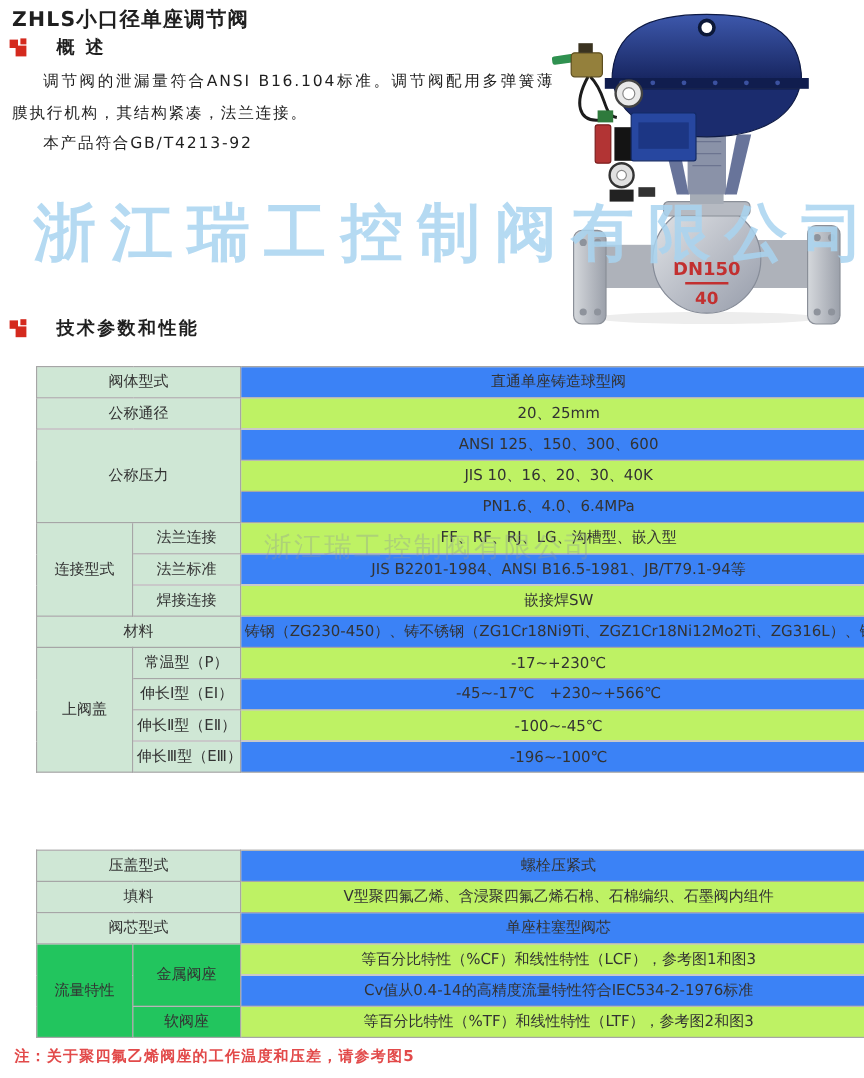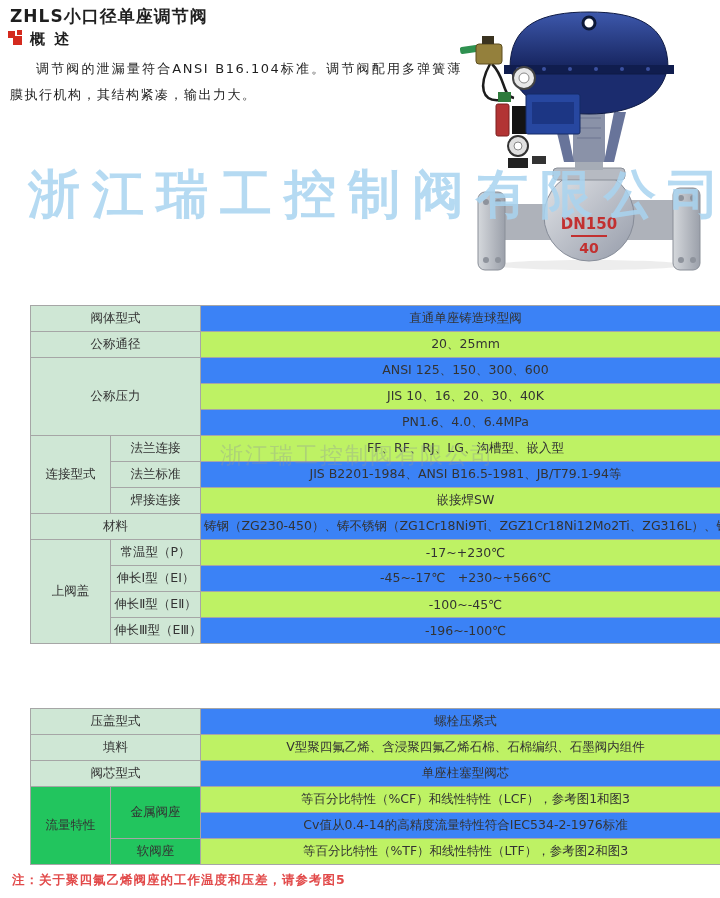--- a/index.html
+++ b/index.html
@@ -2,21 +2,21 @@
 <html><head>
 <meta charset="utf-8">
 <style>
   html,body{margin:0;padding:0;background:#fff;}
   #page{position:relative;width:720px;height:888px;background:#fff;overflow:hidden;
         font-family:"DejaVu Sans",sans-serif;color:#1f1f1f;}
 
   .page-title{position:absolute;left:10px;top:5px;font-size:17px;font-weight:bold;
               letter-spacing:1px;z-index:4;}
 
-  .sec-header{position:absolute;display:flex;gap:7px;
+  .sec-header{position:absolute;display:flex;align-items:center;gap:24px;
               font-size:15px;font-weight:bold;letter-spacing:2px;z-index:4;}
   .sec-overview{left:8px;top:30px;}
   .sec-specs{left:8px;top:264px;}
 
   .red-icon{position:relative;width:15px;height:15px;flex:0 0 15px;}
   .red-icon i{position:absolute;background:#d42a1e;}
   .red-icon .s1{left:0;top:1px;width:7px;height:7px;}
   .red-icon .s2{left:9px;top:0;width:5px;height:5px;}
   .red-icon .s3{left:5px;top:6px;width:9px;height:9px;}
 
@@ -60,21 +60,22 @@
   <div class="sec-header sec-overview">
     <span class="red-icon">
         <i class="s1"></i>
         <i class="s2"></i>
         <i class="s3"></i>
       </span>
     <span>概 述</span>
   </div>
 
   <div class="overview-text">
-    <p>调节阀的泄漏量符合ANSI B16.104标准。调节阀配用多弹簧薄膜执行机构，其结构紧凑，输出力大。</p>
+    <p>调节阀的泄漏量符合ANSI B16.104标准。调节阀配用多弹簧薄膜执行机构，其结构紧凑，法兰连接。</p>
+    <p>本产品符合GB/T4213-92</p>
   </div>
 
   <div class="photo-wrap">
     <svg viewBox="0 0 258 266" width="258" height="266">
       <defs>
         <linearGradient id="domeGrad" x1="0" y1="0" x2="0" y2="1">
           <stop offset="0" stop-color="#3d58ac"></stop>
             <stop offset="1" stop-color="#16245e"></stop>
         </linearGradient>
         <linearGradient id="bodyGrad" x1="0" y1="0" x2="1" y2="1">
@@ -150,20 +151,28 @@
         <circle cx="58" cy="140" r="4" fill="#ffffff" stroke="#888"></circle>
         <rect x="48" y="152" width="20" height="10" fill="#222"></rect>
         <rect x="72" y="150" width="14" height="8" fill="#333"></rect>
       </g>
     </svg>
   </div>
 
   <div class="wm-main">浙江瑞工控制阀有限公司</div>
   <div class="wm-faint">浙江瑞工控制阀有限公司</div>
 
+  <div class="sec-header sec-specs">
+    <span class="red-icon">
+        <i class="s1"></i>
+        <i class="s2"></i>
+        <i class="s3"></i>
+      </span>
+    <span>技术参数和性能</span>
+  </div>
 
   <table class="spec" id="table1">
     <colgroup>
         <col style="width:80px">
         <col style="width:90px">
         <col style="width:530px">
       </colgroup>
     <tbody>
         <tr>
       <td class="lab" colspan="2">阀体型式</td>

